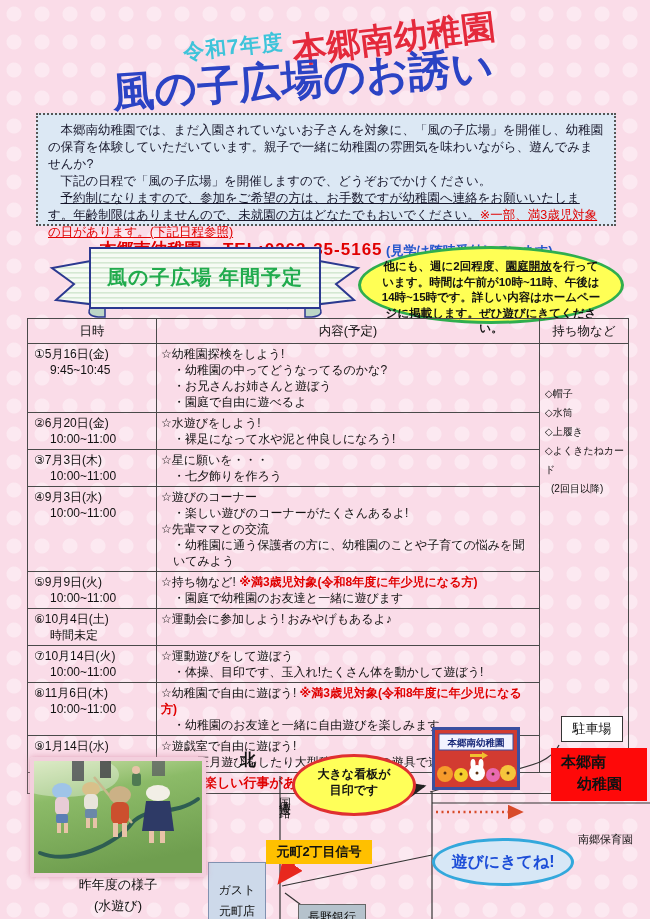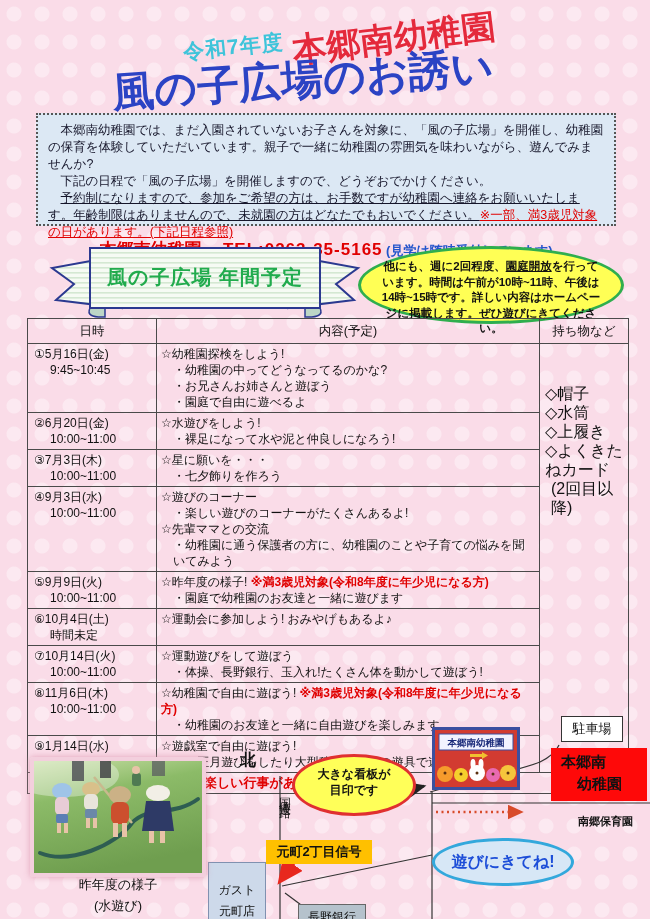--- a/index.html
+++ b/index.html
@@ -42,21 +42,21 @@
   .sched th,.sched td{border:1px solid #4a4a4a;vertical-align:top;}
   .sched th{height:22px;font-size:12.5px;font-weight:normal;text-align:center;vertical-align:middle;}
   .col-date{width:126px;}
   .col-content{width:380px;}
   .col-items{width:86px;}
   .date-cell{padding:2px 2px 2px 6px;line-height:16px;}
   .date-cell .time{padding-left:16px;}
   .content-cell{padding:2px 4px;line-height:16px;}
   .content-line.indent{padding-left:12px;}
   .content-line .red{font-weight:bold;}
-  .items-cell{padding:40px 3px 2px 5px;line-height:19px;font-size:16px;}
+  .items-cell{padding:40px 3px 2px 5px;line-height:19px;font-size:10px;}
   .items-cell .sub{padding-left:6px;}
   .footnote-cell{color:#e00000;font-weight:bold;font-size:13px;
     padding:3px 0 3px 18px;line-height:14px;}
   
   .map-lines{position:absolute;left:0;top:0;pointer-events:none;}
   .north-label{position:absolute;left:240px;top:750px;font-size:16px;font-weight:bold;color:#111;}
   .road-label{position:absolute;left:276px;top:788px;font-size:12px;color:#111;
     writing-mode:vertical-rl;letter-spacing:3px;background:transparent;}
   .signal-box{position:absolute;left:266px;top:840px;width:106px;height:24px;
     background:#ffc000;color:#111;font-size:13px;font-weight:bold;text-align:center;
@@ -72,21 +72,21 @@
     padding:9px 18px;text-align:center;font-size:12px;line-height:16px;
     font-weight:bold;color:#111;}
   .sign-svg{position:absolute;left:432px;top:727px;}
   .parking-box{position:absolute;left:561px;top:716px;width:60px;height:24px;
     background:#fff;border:1.5px solid #333;color:#111;font-size:13px;
     text-align:center;line-height:24px;}
   .kinder-box{position:absolute;left:551px;top:748px;width:86px;height:50px;
     background:#fe0909;color:#111;font-size:15px;font-weight:bold;
     padding:3px 0 0 10px;line-height:22px;}
   .kinder-box .l2{padding-left:16px;}
-  .nursery-label{position:absolute;left:578px;top:814px;font-size:11px;font-weight:bold;color:#111;}
+  .nursery-label{position:absolute;left:578px;top:832px;font-size:11px;font-weight:normal;color:#111;}
   .come-play-oval{position:absolute;left:432px;top:838px;width:136px;height:42px;
     background:#d7e7f6;border:3px solid #33a8dc;border-radius:50%;
     text-align:center;font-size:16px;font-weight:bold;color:#1d4ed8;line-height:42px;}
   
   .photo{position:absolute;left:30px;top:757px;width:168px;height:112px;
     border:4px solid #f3cfdd;border-radius:3px;box-shadow:0 0 6px rgba(220,150,175,.8);
     overflow:hidden;}
   .photo-caption{position:absolute;left:30px;top:874px;width:176px;text-align:center;
     font-size:13px;color:#111;line-height:21px;}
 </style>
@@ -188,42 +188,42 @@
             <div class="content-line"><span>☆先輩ママとの交流</span></div>
             <div class="content-line indent"><span>・幼稚園に通う保護者の方に、幼稚園のことや子育ての悩みを聞いてみよう</span></div>
           </td>
         </tr>
         <tr>
           <td class="date-cell">
             <div>⑤9月9日(火)</div>
             <div class="time">10:00~11:00</div>
           </td>
           <td class="content-cell">
-            <div class="content-line"><span>☆昨年度の様子! </span><span class="red">※満3歳児対象(令和8年度に年少児になる方)</span></div>
+            <div class="content-line"><span>☆持ち物など! </span><span class="red">※満3歳児対象(令和8年度に年少児になる方)</span></div>
             <div class="content-line indent"><span>・園庭で幼稚園のお友達と一緒に遊びます</span></div>
           </td>
         </tr>
         <tr>
           <td class="date-cell">
             <div>⑥10月4日(土)</div>
             <div class="time">時間未定</div>
           </td>
           <td class="content-cell">
             <div class="content-line"><span>☆運動会に参加しよう! おみやげもあるよ♪</span></div>
             <div class="content-line"><span>&nbsp;</span></div>
           </td>
         </tr>
         <tr>
           <td class="date-cell">
             <div>⑦10月14日(火)</div>
             <div class="time">10:00~11:00</div>
           </td>
           <td class="content-cell">
             <div class="content-line"><span>☆運動遊びをして遊ぼう</span></div>
-            <div class="content-line indent"><span>・体操、長野銀行、玉入れ!たくさん体を動かして遊ぼう!</span></div>
+            <div class="content-line indent"><span>・体操、目印です、玉入れ!たくさん体を動かして遊ぼう!</span></div>
           </td>
         </tr>
         <tr>
           <td class="date-cell">
             <div>⑧11月6日(木)</div>
             <div class="time">10:00~11:00</div>
           </td>
           <td class="content-cell">
             <div class="content-line"><span>☆幼稚園で自由に遊ぼう! </span><span class="red">※満3歳児対象(令和8年度に年少児になる方)</span></div>
             <div class="content-line indent"><span>・幼稚園のお友達と一緒に自由遊びを楽しみます</span></div>

